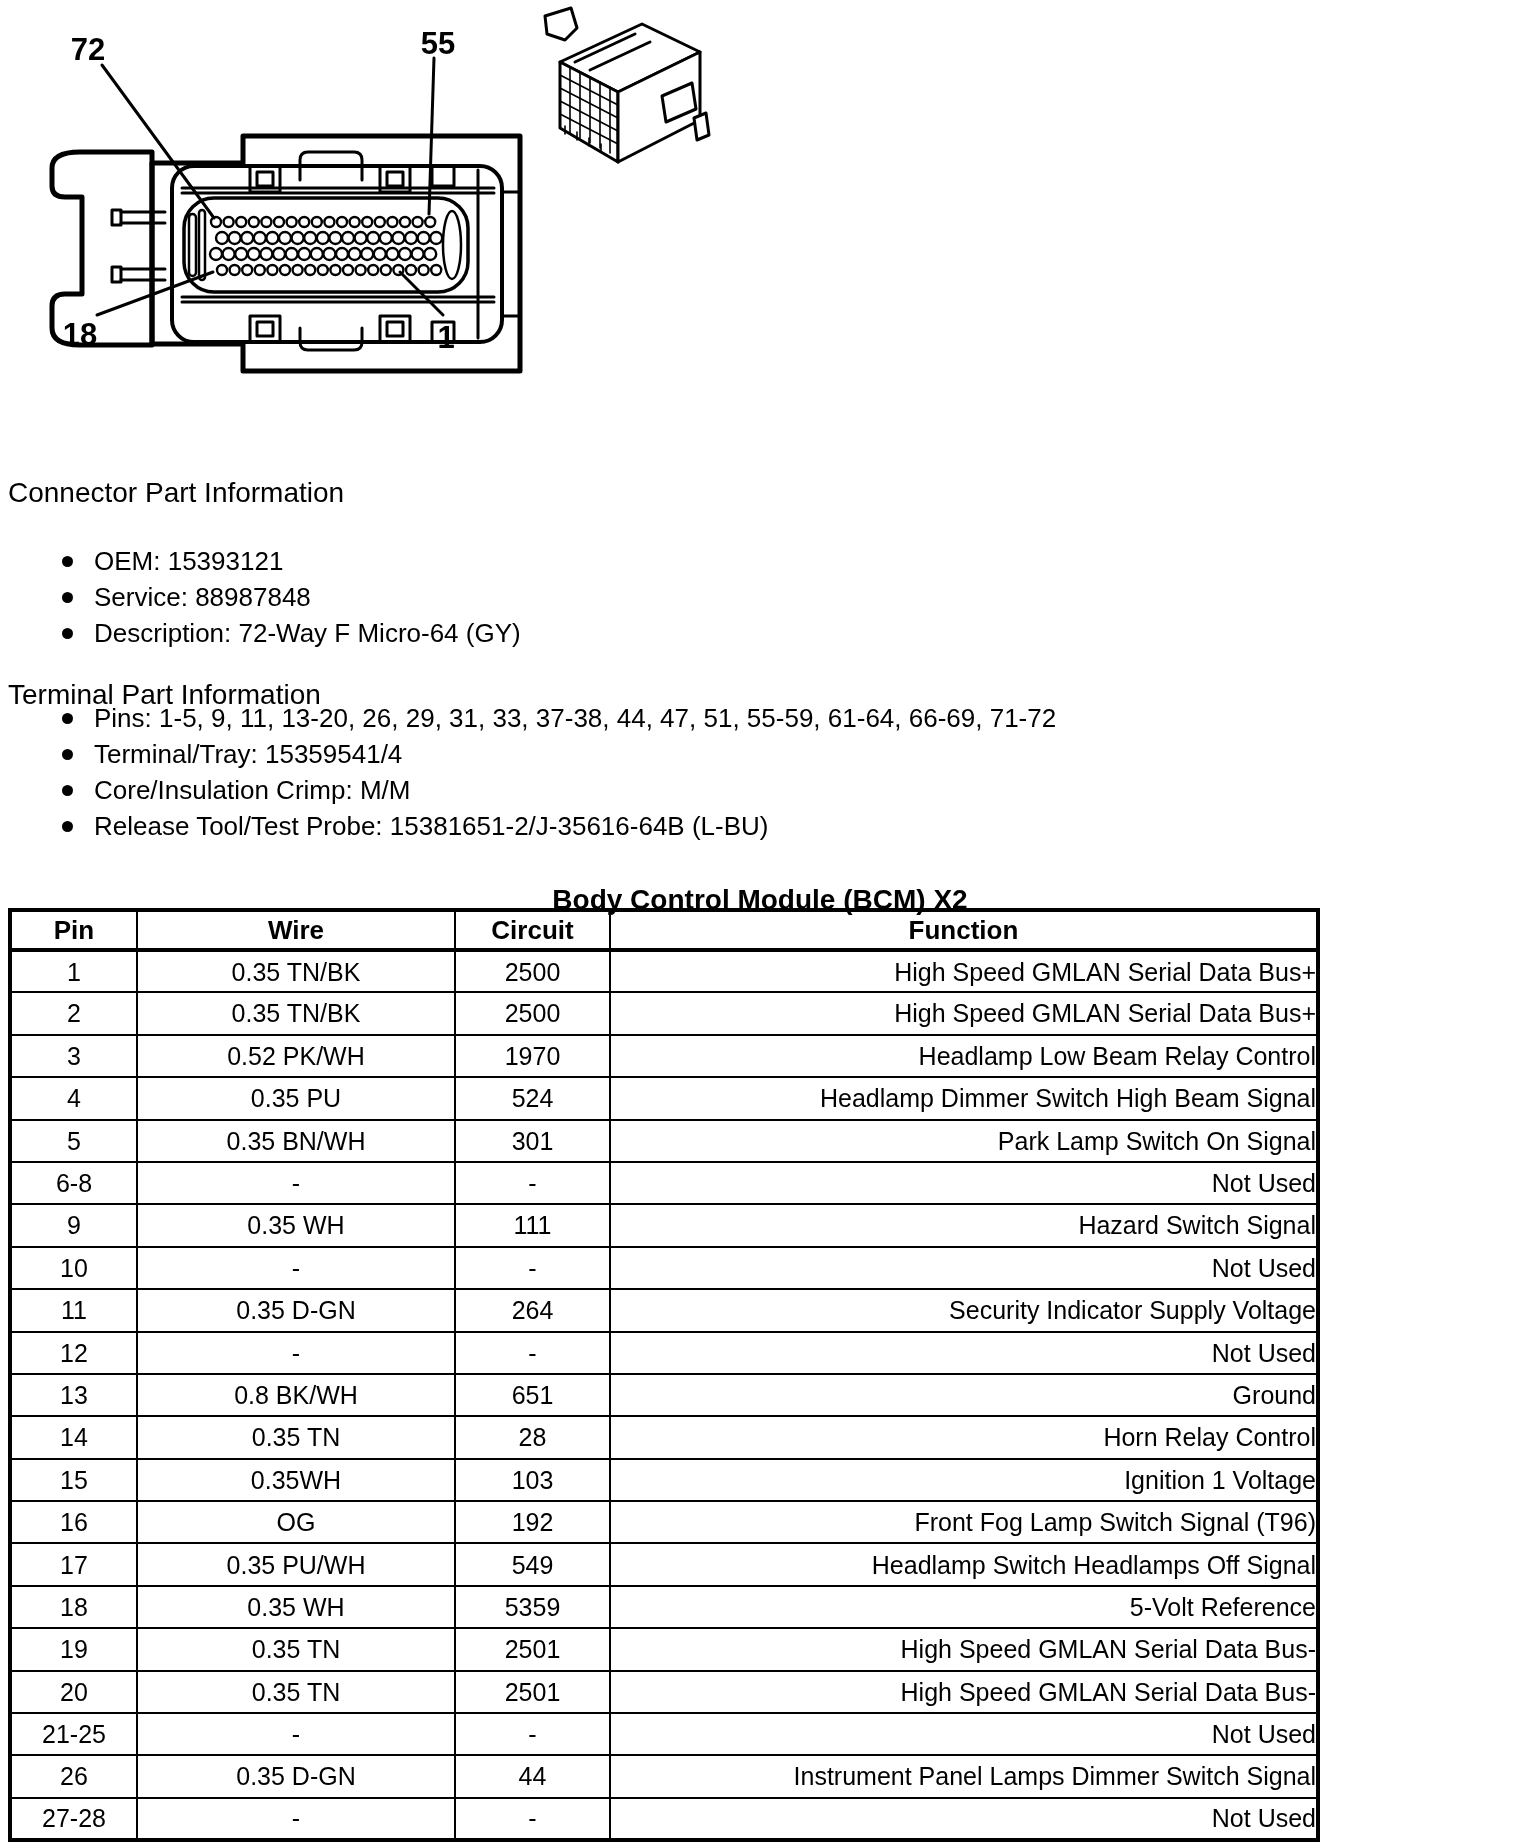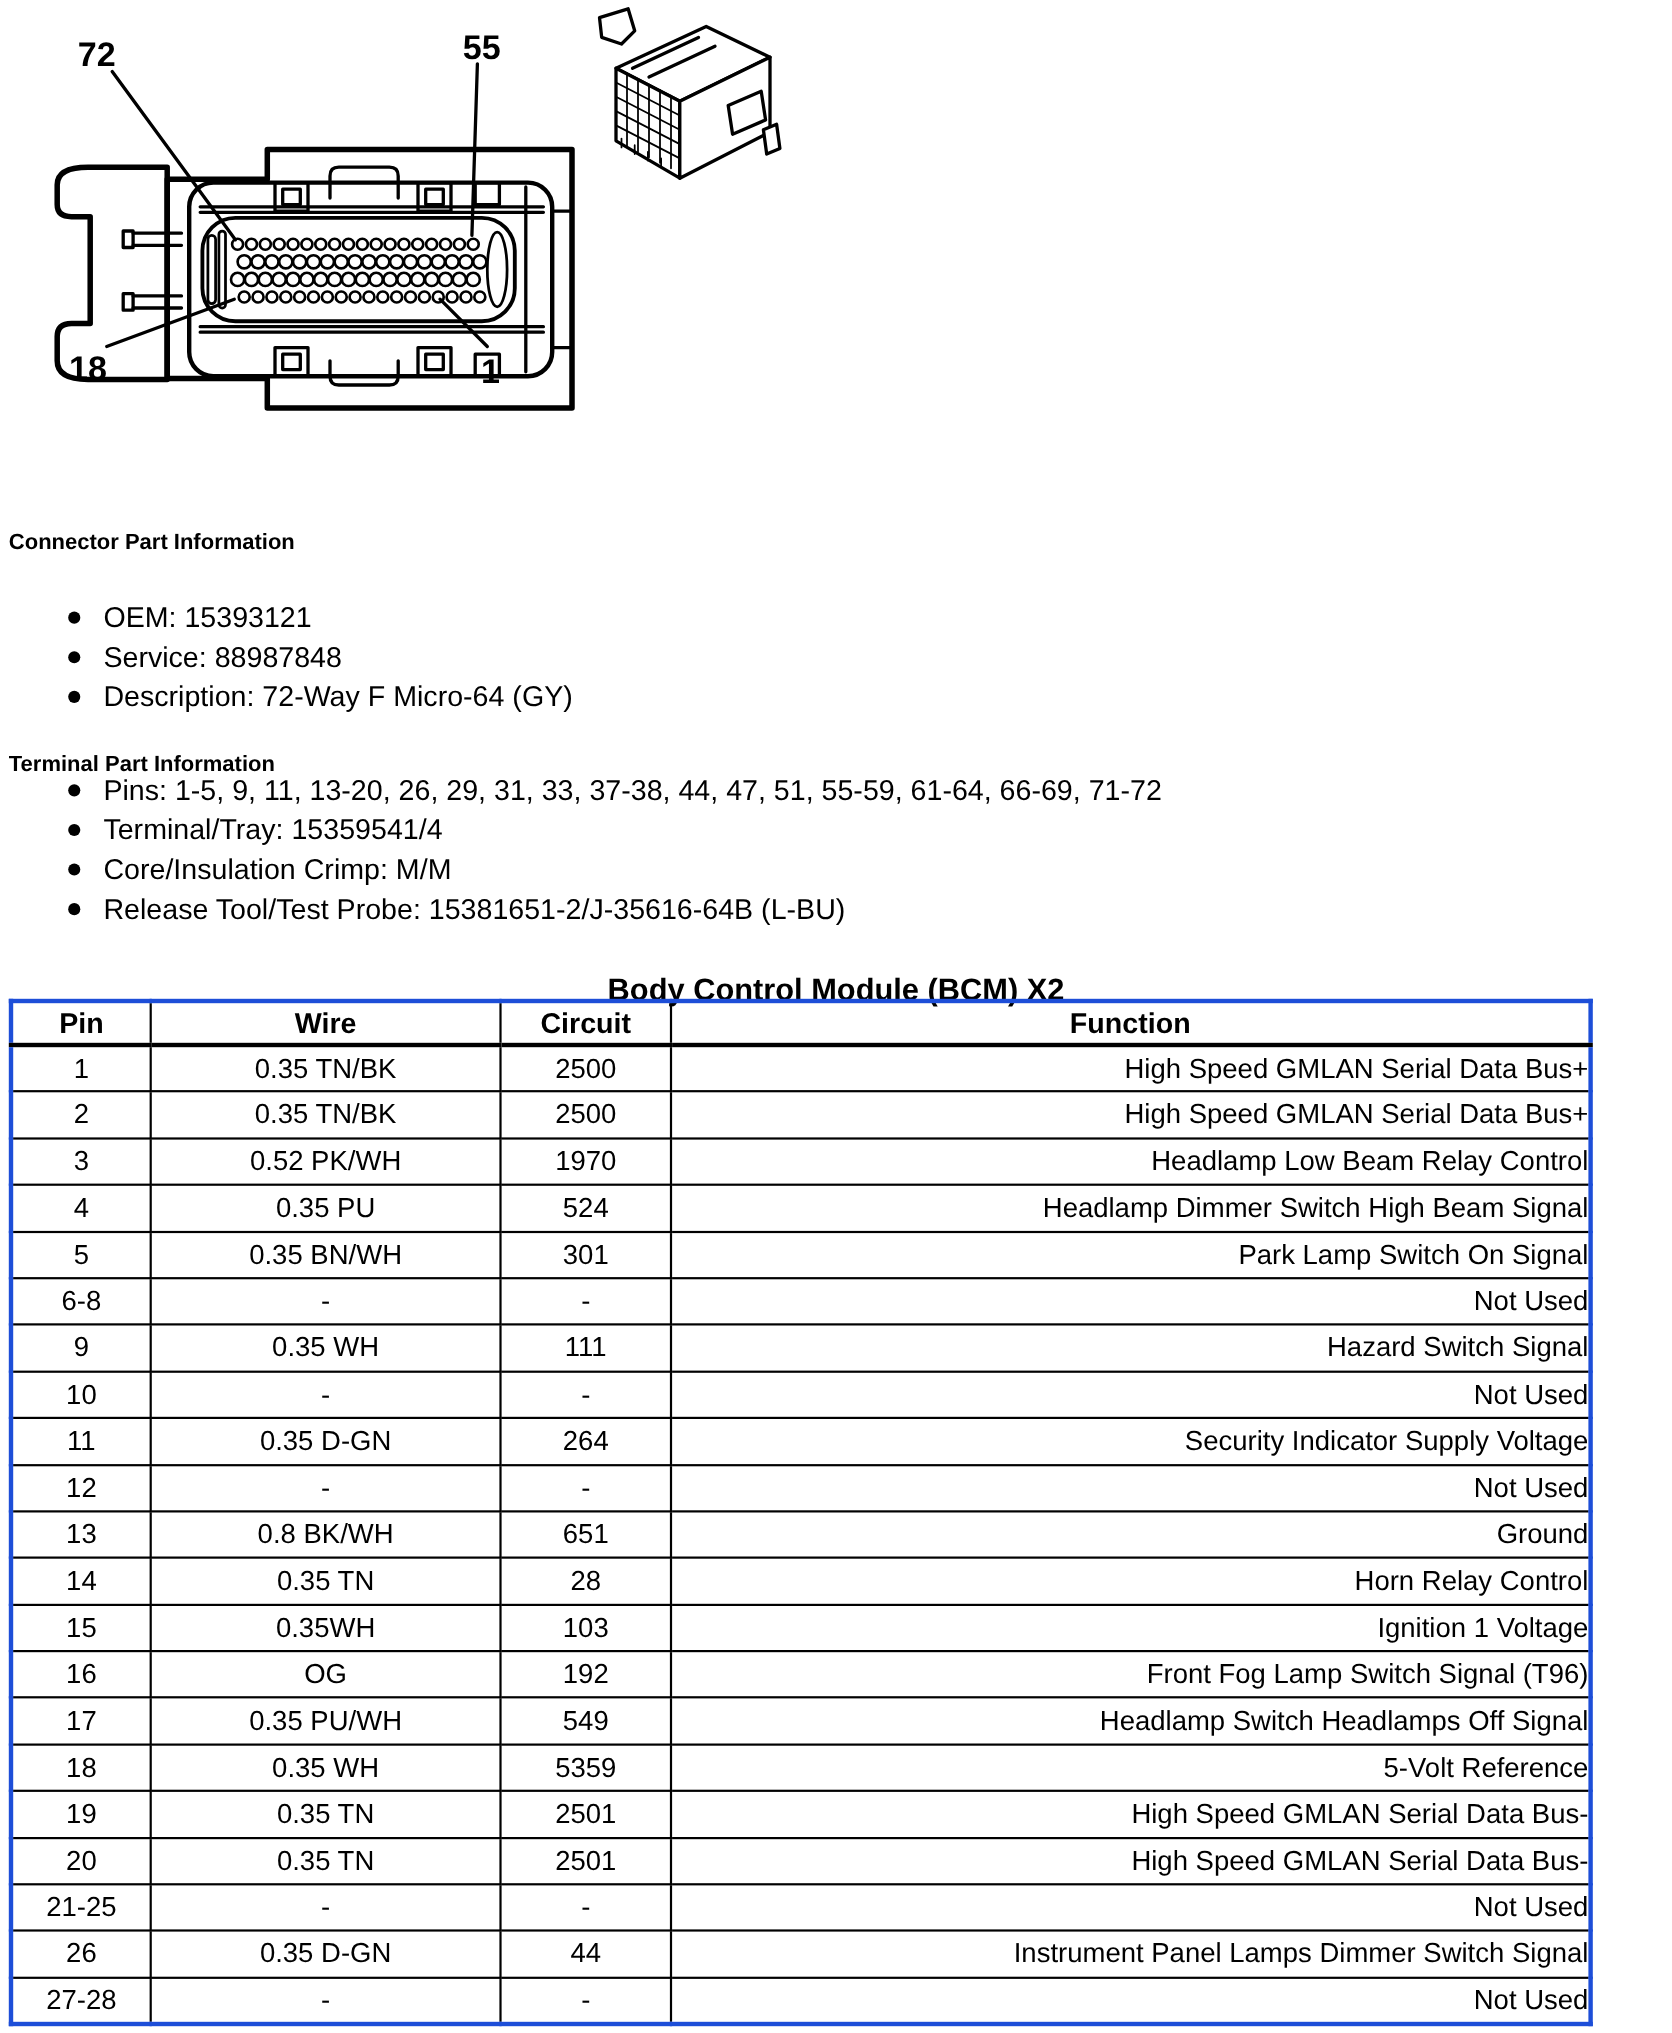--- a/index.html
+++ b/index.html
@@ -8,38 +8,38 @@
 
   .page { position: absolute; inset: 0; }
 
   
   .diagram-svg { position: absolute; left: 0; top: 0; }
   .callout-label { font: 700 31px "Liberation Sans", sans-serif; fill: #000; }
 
   
   .section-heading {
     position: absolute; left: 8px;
-    font-size: 20px; font-weight: 700; line-height: 30px;
+    font-size: 28px; font-weight: 400; line-height: 30px;
   }
   .bullet-list { position: absolute; left: 0; list-style: none; }
   .bullet-item { height: 36px; display: flex; align-items: center; font-size: 26px; margin-left: 28px; }
   .bullet-dot {
     width: 11px; height: 11px; border-radius: 50%; background: #000;
     margin-left: 34px; margin-right: 21px; flex: 0 0 auto;
   }
 
   
   .table-title {
     position: absolute; left: 0; top: 864px; width: 100%;
     text-align: center; font-size: 28px; font-weight: 700; margin-top: 20px;
   }
   table.pin-table {
-    position: absolute; left: 8px; top: 908px; width: 1440px;
+    position: absolute; left: 8px; top: 908px; width: 1312px;
     border-collapse: collapse; table-layout: fixed;
-    border: 4px solid #1d4ed8;
+    border: 4px solid #000000;
   }
   table.pin-table th {
     border: 2px solid #000; border-bottom: 4px solid #000;
     height: 40px; font-size: 26px; font-weight: 700; text-align: center;
   }
   table.pin-table td {
     border: 2px solid #000; height: 42.4px;
     font-size: 25px; line-height: 1.05; text-align: center;
     overflow: hidden; white-space: nowrap;
   }

